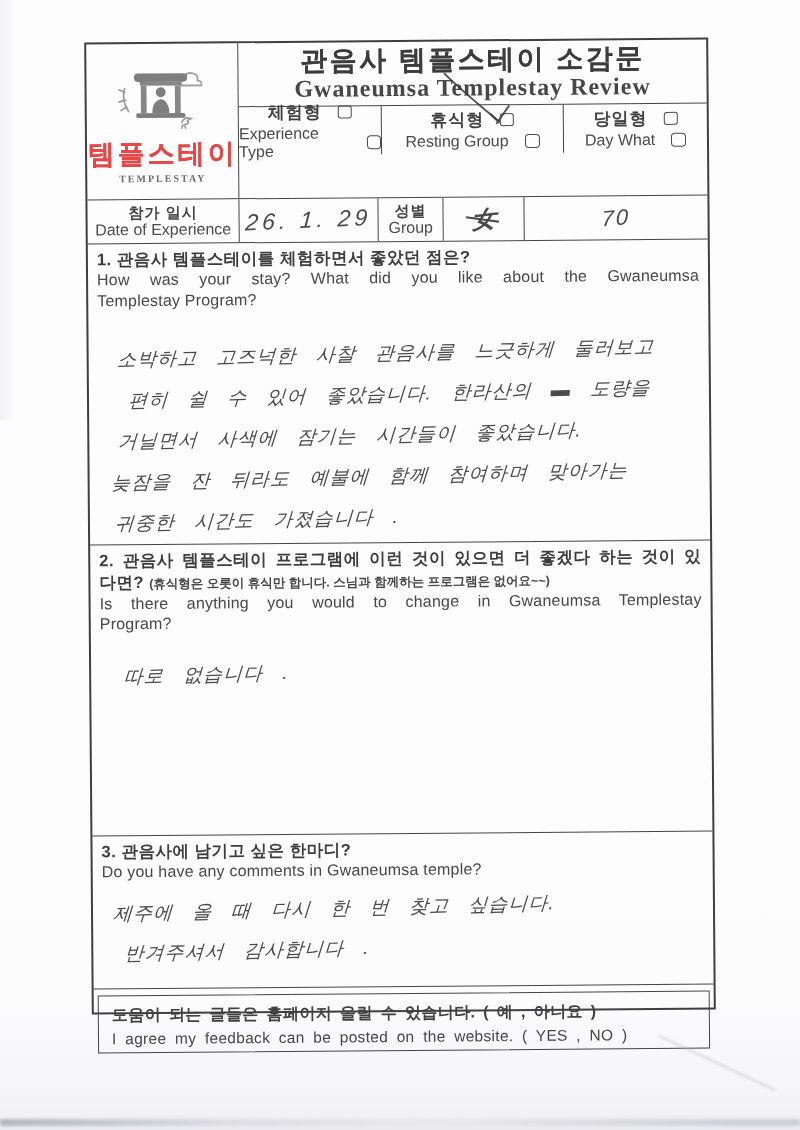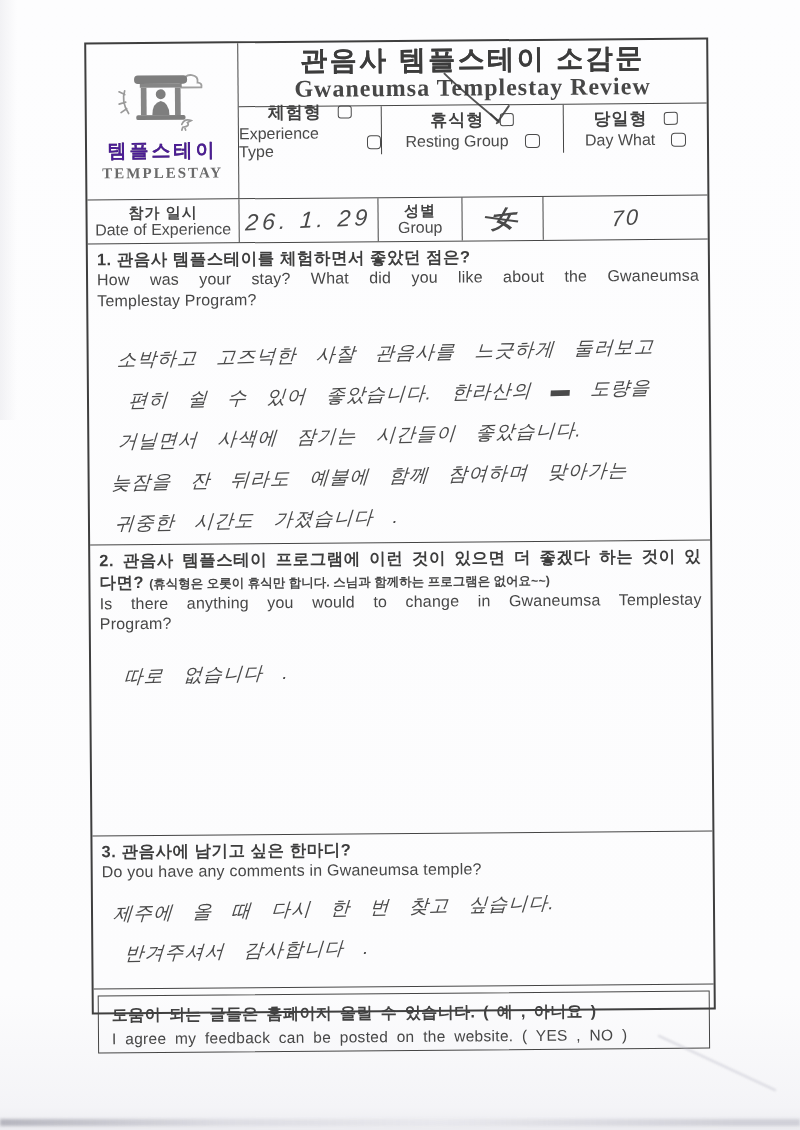--- a/index.html
+++ b/index.html
@@ -26,22 +26,22 @@
     transform:rotate(-0.45deg);background:transparent;
   }
   .row{display:flex;box-sizing:border-box;}
   .cell{box-sizing:border-box;}
   .b-r{border-right:1.5px solid #454545;}
   .b-b{border-bottom:1.5px solid #454545;}
 
   
   .head-row{height:156px;}
   .logo-cell{width:152px;display:flex;flex-direction:column;align-items:center;justify-content:center;padding-top:4px;}
-  .logo-ko{font-size:19px;font-weight:bold;letter-spacing:3px;color:#4c1d95;margin-top:0;text-shadow:0 0 .5px #777;}
-  .logo-en{font-family:"Liberation Serif",serif;font-size:15px;font-weight:bold;letter-spacing:2px;color:#6a6a6a;margin-top:1px;}
+  .logo-ko{font-size:27px;font-weight:bold;letter-spacing:3px;color:#ef4444;margin-top:0;text-shadow:0 0 .5px #777;}
+  .logo-en{font-family:"Liberation Serif",serif;font-size:10px;font-weight:bold;letter-spacing:2px;color:#6a6a6a;margin-top:1px;}
   .head-right{flex:1;display:flex;flex-direction:column;}
   .title-cell{height:64px;display:flex;flex-direction:column;align-items:center;justify-content:center;line-height:1.12;}
   .title-ko{font-size:27px;font-weight:bold;letter-spacing:2.5px;color:#3c3c3c;text-shadow:0 0 .5px #555;}
   .title-en{font-family:"Liberation Serif",serif;font-size:24px;font-weight:bold;letter-spacing:1px;color:#474747;}
   .type-row{height:48px;display:flex;}
   .type-cell{display:flex;flex-direction:column;align-items:center;justify-content:center;gap:1px;}
   .type-cell.c1{width:30.5%;}
   .type-cell.c2{width:39%;}
   .type-cell.c3{flex:1;}
   .type-line{display:flex;align-items:center;gap:16px;}
@@ -174,21 +174,21 @@
     </svg>
 
     <div class="row date-row b-b">
       <div class="cell lblcell b-r" style="width:152px;">
         <span class="lbl-ko">참가 일시</span>
         <span class="lbl-en">Date of Experience</span>
       </div>
       <div class="cell valcell b-r" style="width:139px;">
         <span class="hand hw-date">26. 1. 29</span>
       </div>
-      <div class="cell lblcell b-r" style="width:84px;">
+      <div class="cell lblcell b-r" style="width:65px;">
         <span class="lbl-ko">성별</span>
         <span class="lbl-en">Group</span>
       </div>
       <div class="cell valcell b-r" style="width:81px;">
         <span class="hand hw-gender">女</span>
       </div>
       <div class="cell valcell" style="flex:1;">
         <span class="hand hw-age">70</span>
       </div>
     </div>

